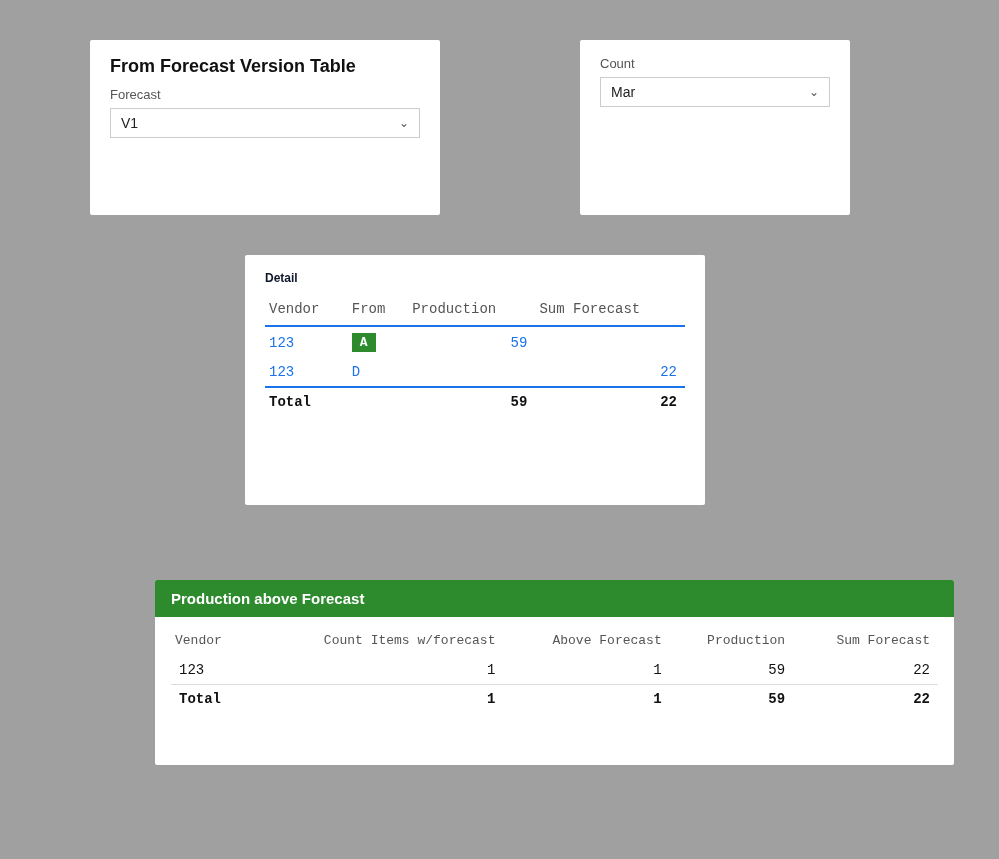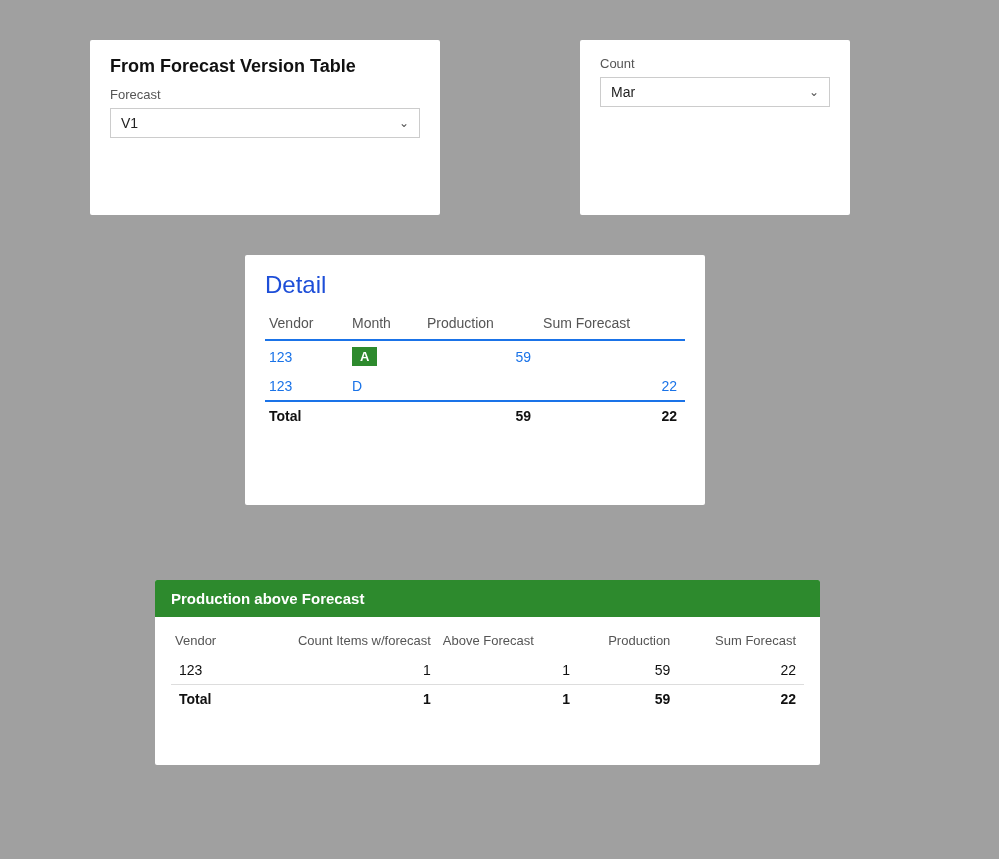--- a/index.html
+++ b/index.html
@@ -69,30 +69,31 @@
 
     
     #card-detail {
       top: 255px;
       left: 245px;
       width: 460px;
       min-height: 250px;
     }
 
     .detail-title {
-      font-size: 24px;
-      font-weight: 400;
-      color: #1d4ed8;
+      font-size: 12px;
+      font-weight: 700;
+      color: #0f172a;
       margin-bottom: 12px;
     }
 
     table {
       width: 100%;
       border-collapse: collapse;
       font-size: 14px;
+      font-family: Liberation Mono, monospace;
     }
 
     .detail-table thead tr th {
       font-weight: 400;
       color: #555;
       text-align: left;
       padding: 4px 8px 8px 4px;
     }
 
     .detail-table thead tr {
@@ -125,21 +126,21 @@
     }
 
     .td-right {
       text-align: right !important;
     }
 
     
     #card-production {
       top: 580px;
       left: 155px;
-      width: 665px;
+      width: 799px;
       min-height: 185px;
       padding: 0;
       overflow: hidden;
     }
 
     .prod-header {
       background-color: #2d8a2d;
       color: #fff;
       font-size: 15px;
       font-weight: 700;
@@ -199,21 +200,21 @@
     <span class="chevron">⌄</span>
   </div>
 </div>
 
 <div id="card-detail" class="card">
   <div class="detail-title">Detail</div>
   <table class="detail-table">
     <thead>
       <tr>
         <th>Vendor</th>
-        <th>Month</th>
+        <th>From</th>
         <th>Production</th>
         <th>Sum Forecast</th>
       </tr>
     </thead>
     <tbody>
       <tr>
         <td>123</td>
         <td>
           <span class="item-badge">A</span>
         </td>
@@ -237,21 +238,21 @@
 </div>
 
 <div id="card-production" class="card">
   <div class="prod-header">Production above Forecast</div>
   <div class="prod-table-wrap">
     <table class="prod-table">
       <thead>
         <tr>
           <th>Vendor</th>
           <th style="text-align:right">Count Items w/forecast</th>
-          <th style="">Above Forecast</th>
+          <th style="text-align:right">Above Forecast</th>
           <th style="text-align:right">Production</th>
           <th style="text-align:right">Sum Forecast</th>
         </tr>
       </thead>
       <tbody>
         <tr>
           <td>123</td>
           <td class="td-right">1</td>
           <td class="td-right">1</td>
           <td class="td-right">59</td>

